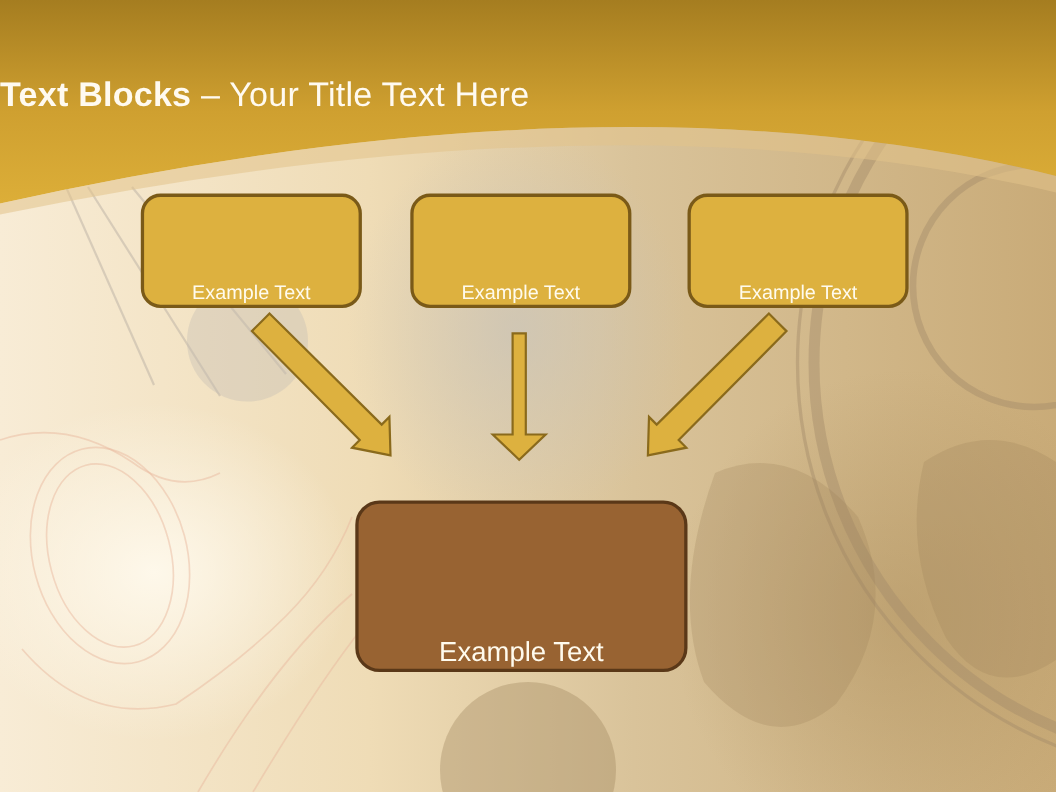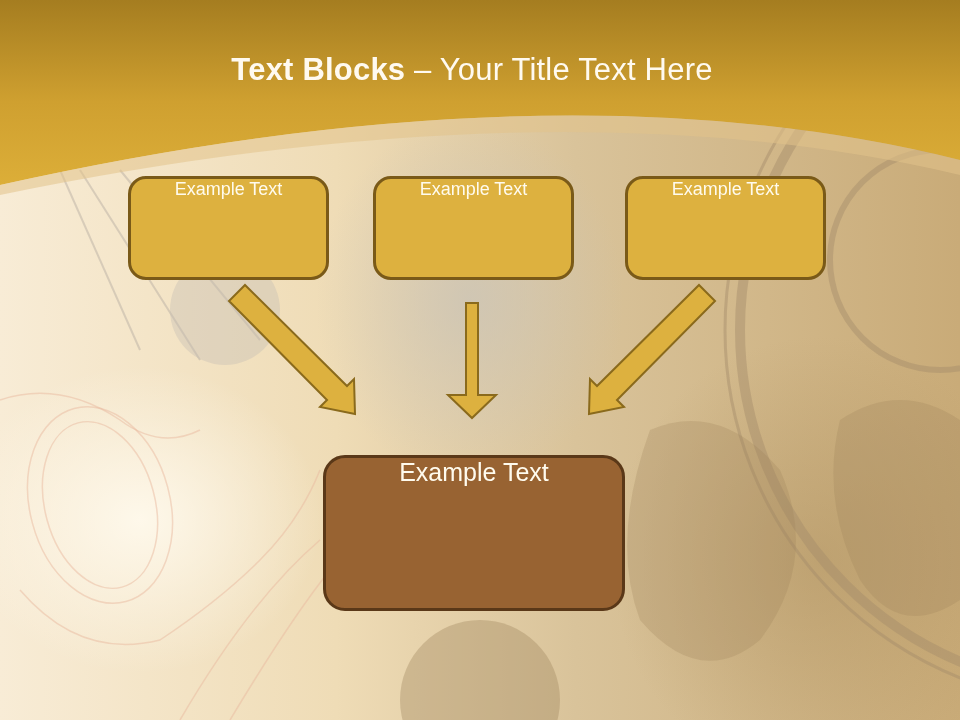--- a/index.html
+++ b/index.html
@@ -7,25 +7,25 @@
     font-family: "Liberation Sans", "DejaVu Sans", sans-serif; }
   .slide { position: absolute; left: 0; top: 0; width: 960px; height: 720px; overflow: hidden;
     background:
       radial-gradient(ellipse 260px 220px at 140px 520px, rgba(255,250,238,0.9), rgba(255,250,238,0) 70%),
       radial-gradient(ellipse 300px 320px at 820px 560px, rgba(170,140,90,0.45), rgba(170,140,90,0) 70%),
       radial-gradient(ellipse 220px 260px at 470px 300px, rgba(200,195,185,0.7), rgba(200,195,185,0) 70%),
       linear-gradient(90deg, #f8ecd6 0%, #efdcb6 35%, #d9c39a 60%, #c9ab78 100%);
   }
   .map-decor { position: absolute; left: 0; top: 0; width: 960px; height: 720px; }
   .header-band { position: absolute; left: 0; top: 0; width: 960px; height: 200px; }
-  .title { position: absolute; left: 0; top: 52px; width: 944px; text-align: center;
+  .title { position: absolute; left: 0; top: 68px; width: 944px; text-align: left;
     color: #fffaf0; font-size: 31px; letter-spacing: 0.2px; }
   .title b { font-weight: bold; }
   .box { position: absolute; box-sizing: border-box; border-radius: 18px;
-    display: flex; align-items: flex-start; justify-content: center; color: #fffbee; }
+    display: flex; align-items: flex-end; justify-content: center; color: #fffbee; }
   .box.small { background: #ddb13f; border: 3px solid #7a5a18; font-size: 18px; }
   .box.large { background: #986332; border: 3px solid #5a3818; font-size: 25px; border-radius: 22px; }
   .arrows { position: absolute; left: 0; top: 0; width: 960px; height: 720px; }
 </style>
 </head>
 <body>
 
 <div class="slide">
 
   <svg class="map-decor" viewBox="0 0 960 720" xmlns="http://www.w3.org/2000/svg">

